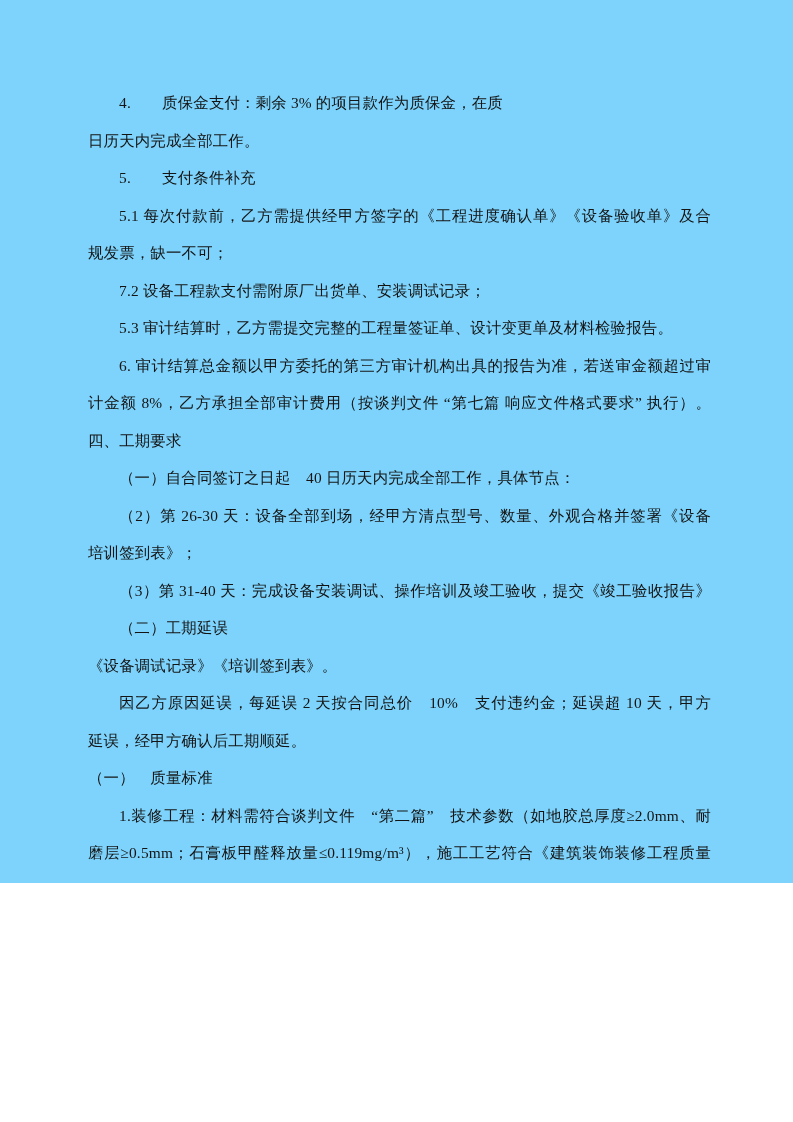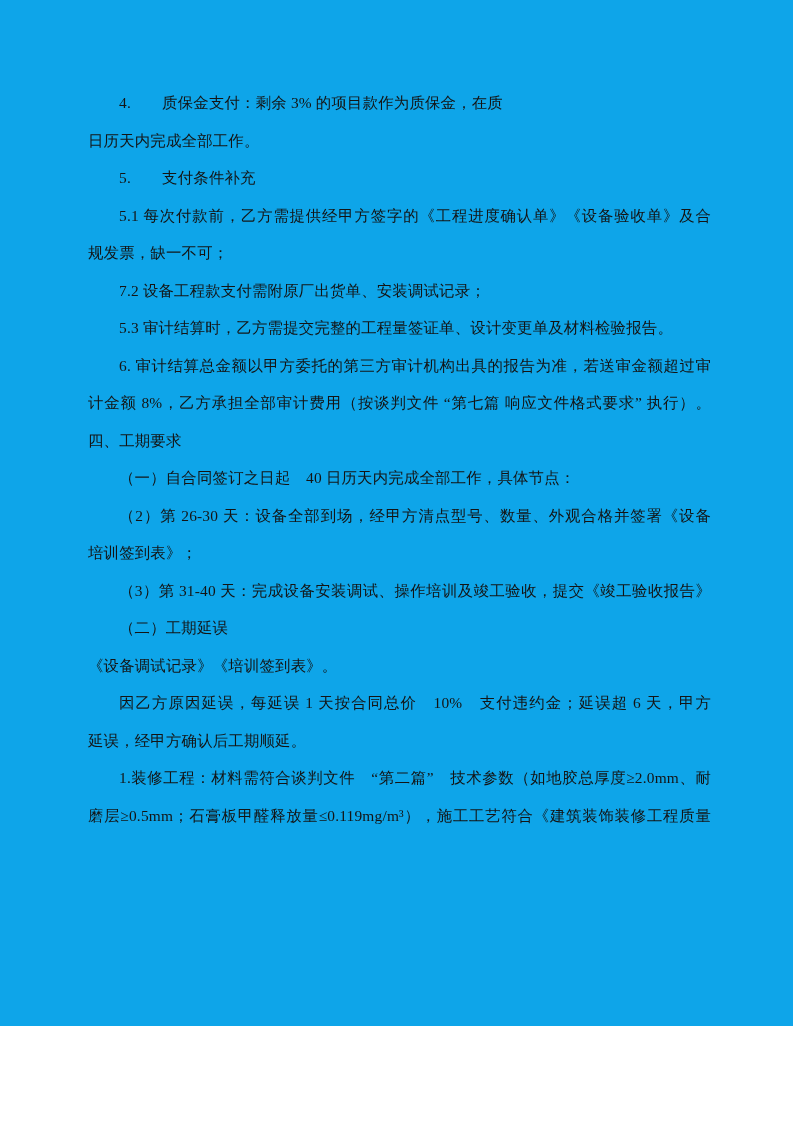--- a/index.html
+++ b/index.html
@@ -3,22 +3,22 @@
 <meta charset="utf-8">
 <style>
   html, body {
     margin: 0;
     padding: 0;
     background: #ffffff;
   }
   .page {
     position: relative;
     width: 793px;
-    height: 1026px;
-    background: #0ea5e9;
+    height: 883px;
+    background: #7dd3fc;
     overflow: hidden;
     font-family: "Liberation Serif", "DejaVu Serif", serif;
     color: #141414;
   }
   .content {
     position: absolute;
     left: 88px;
     top: 84px;
     width: 623px;
   }
@@ -61,21 +61,22 @@
       <div class="line indent">5.3 审计结算时，乙方需提交完整的工程量签证单、设计变更单及材料检验报告。</div>
       <div class="line justify indent">6. 审计结算总金额以甲方委托的第三方审计机构出具的报告为准，若送审金额超过审</div>
       <div class="line justify">计金额 8%，乙方承担全部审计费用（按谈判文件 “第七篇 响应文件格式要求” 执行）。</div>
       <div class="line">四、工期要求</div>
       <div class="line indent">（一）自合同签订之日起　40 日历天内完成全部工作，具体节点：</div>
       <div class="line justify indent">（2）第 26-30 天：设备全部到场，经甲方清点型号、数量、外观合格并签署《设备</div>
       <div class="line">培训签到表》；</div>
       <div class="line justify indent">（3）第 31-40 天：完成设备安装调试、操作培训及竣工验收，提交《竣工验收报告》</div>
       <div class="line indent">（二）工期延误</div>
       <div class="line">《设备调试记录》《培训签到表》。</div>
-      <div class="line justify indent">因乙方原因延误，每延误 1 天按合同总价　10%　支付违约金；延误超 6 天，甲方</div>
+      <div class="line justify indent">因乙方原因延误，每延误 2 天按合同总价　10%　支付违约金；延误超 10 天，甲方</div>
       <div class="line">延误，经甲方确认后工期顺延。</div>
+      <div class="line">（一）　质量标准</div>
       <div class="line justify indent">1.装修工程：材料需符合谈判文件　“第二篇”　技术参数（如地胶总厚度≥2.0mm、耐</div>
       <div class="line justify">磨层≥0.5mm；石膏板甲醛释放量≤0.119mg/m³），施工工艺符合《建筑装饰装修工程质量</div>
     </div>
   <div class="footer">
     <span>62</span>
   </div>
 </div>
 
 </body></html>

